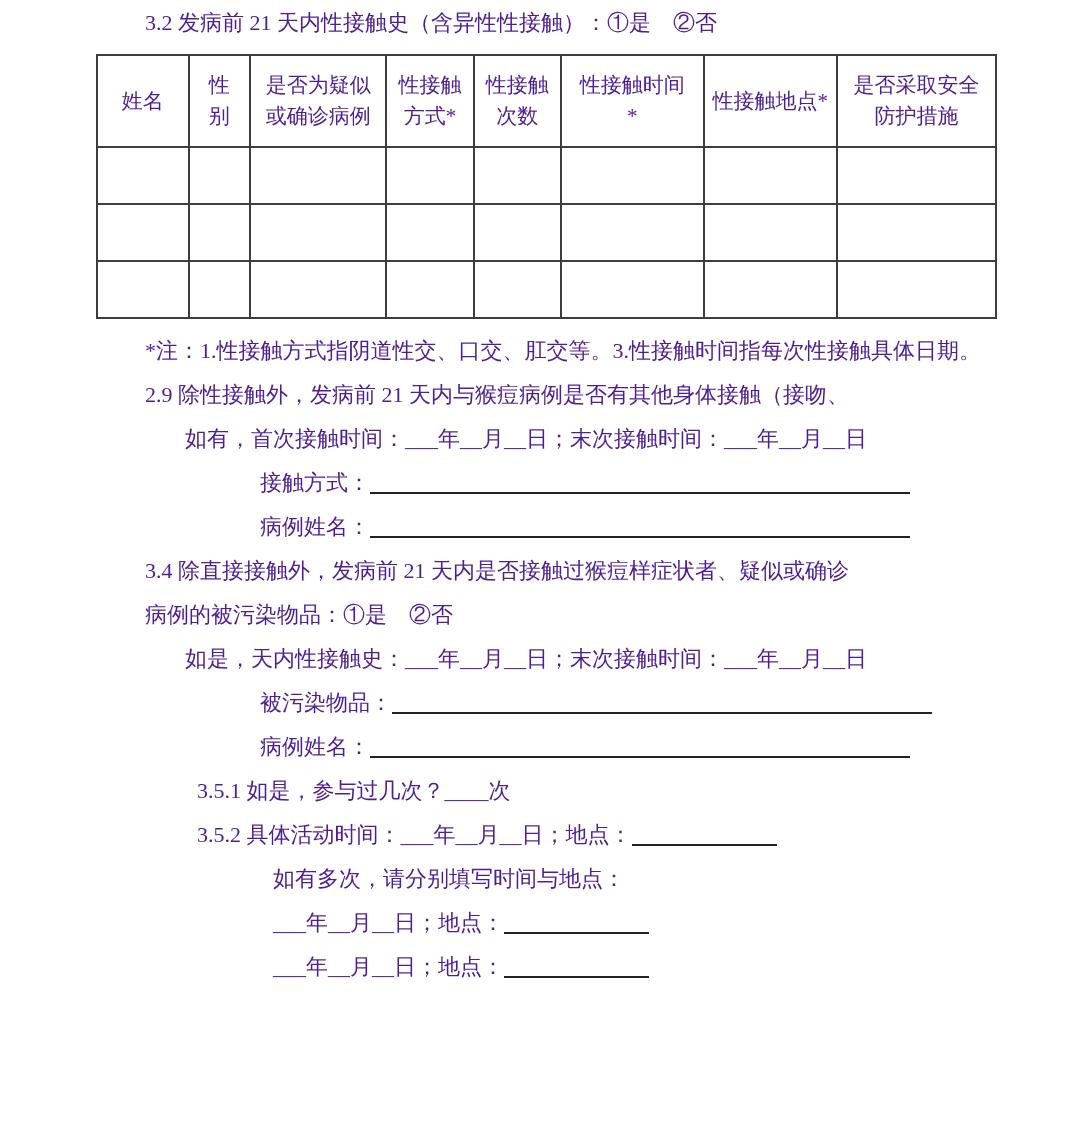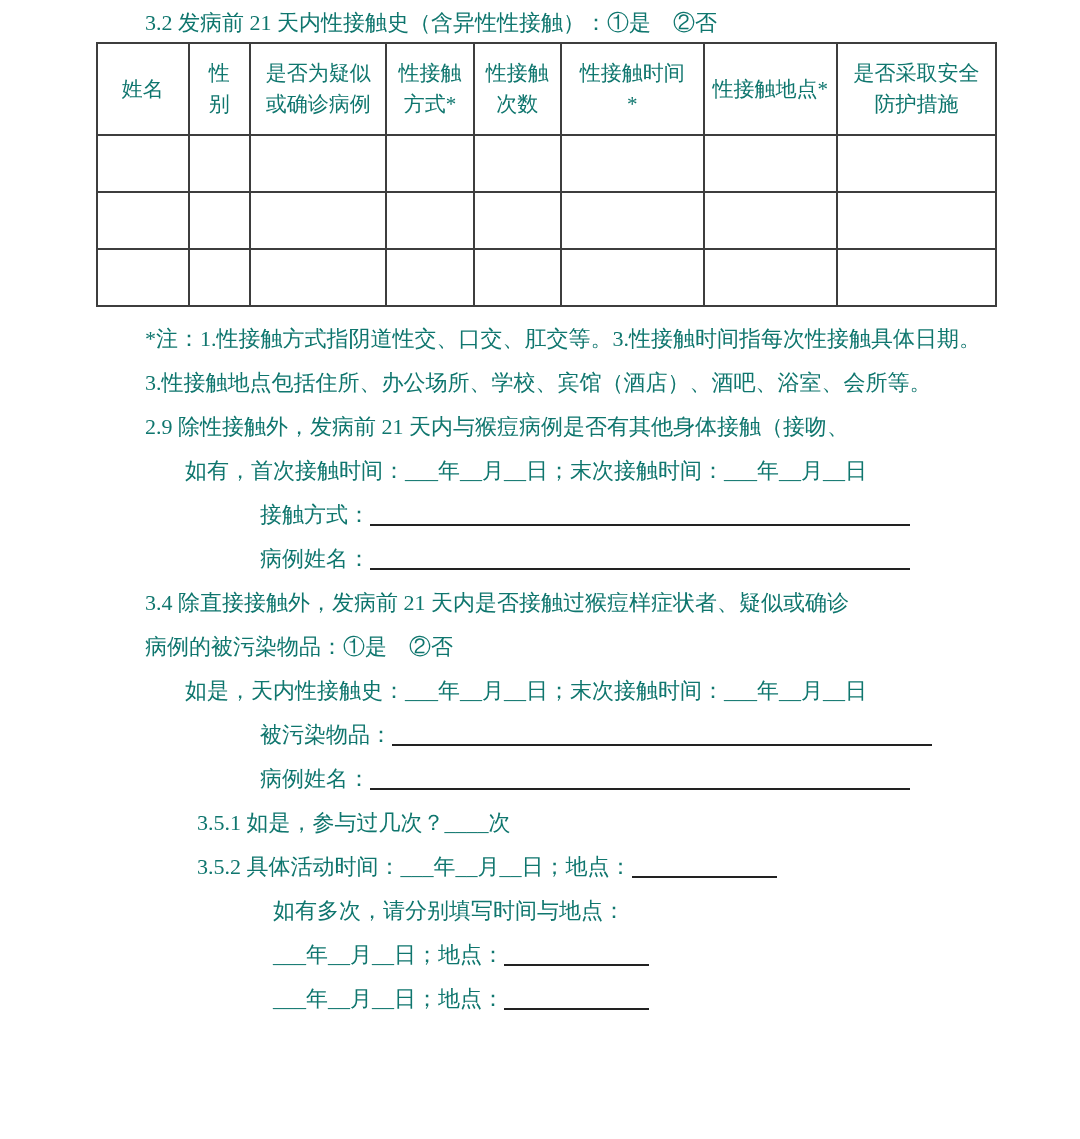--- a/index.html
+++ b/index.html
@@ -9,21 +9,21 @@
     width: 1080px;
     height: 1139px;
     overflow: hidden;
   }
   .doc {
     box-sizing: border-box;
     width: 1080px;
     height: 1139px;
     padding: 8px 83px 0 96px;
     font-family: "Liberation Serif", "DejaVu Serif", serif;
-    color: #0f766e;
+    color: #4c1d95;
     background: #ffffff;
   }
   .line {
     margin: 0;
     font-size: 22px;
     line-height: 44px;
     white-space: pre-wrap;
   }
   .title-line {
     line-height: 30px;
@@ -31,21 +31,21 @@
     font-size: 22px;
     margin: 0;
   }
   .ind-a { padding-left: 49px; }
   .ind-b { padding-left: 89px; }
   .ind-c { padding-left: 164px; }
   .ind-d { padding-left: 101px; }
   .ind-e { padding-left: 177px; }
 
   table.contact-table {
-    margin-top: 4px;
+    margin-top: 16px;
     width: 901px;
     border-collapse: collapse;
     table-layout: fixed;
   }
   table.contact-table th,
   table.contact-table td {
     border: 2px solid #3d3d3d;
     padding: 0;
   }
   table.contact-table th {
@@ -137,21 +137,20 @@
         <td></td>
           <td></td>
         <td></td>
           <td></td>
       </tr>
     </tbody>
   </table>
 
   <div class="notes">
     <p class="line ind-a">*注：1.性接触方式指阴道性交、口交、肛交等。3.性接触时间指每次性接触具体日期。</p>
-    <p class="line ind-a">3.性接触地点包括住所、办公场所、学校、宾馆（酒店）、酒吧、浴室、会所等。</p>
   </div>
 
   <p class="line ind-a">2.9 除性接触外，发病前 21 天内与猴痘病例是否有其他身体接触（接吻、</p>
   <p class="line ind-b">如有，首次接触时间：___年__月__日；末次接触时间：___年__月__日</p>
   <p class="line ind-c"><span>接触方式：</span><span class="blank blank-xl"></span></p>
   <p class="line ind-c"><span>病例姓名：</span><span class="blank blank-xl"></span></p>
 
   <p class="line ind-a">3.4 除直接接触外，发病前 21 天内是否接触过猴痘样症状者、疑似或确诊</p>
   <p class="line ind-a">病例的被污染物品：①是    ②否</p>
   <p class="line ind-b">如是，天内性接触史：___年__月__日；末次接触时间：___年__月__日</p>

